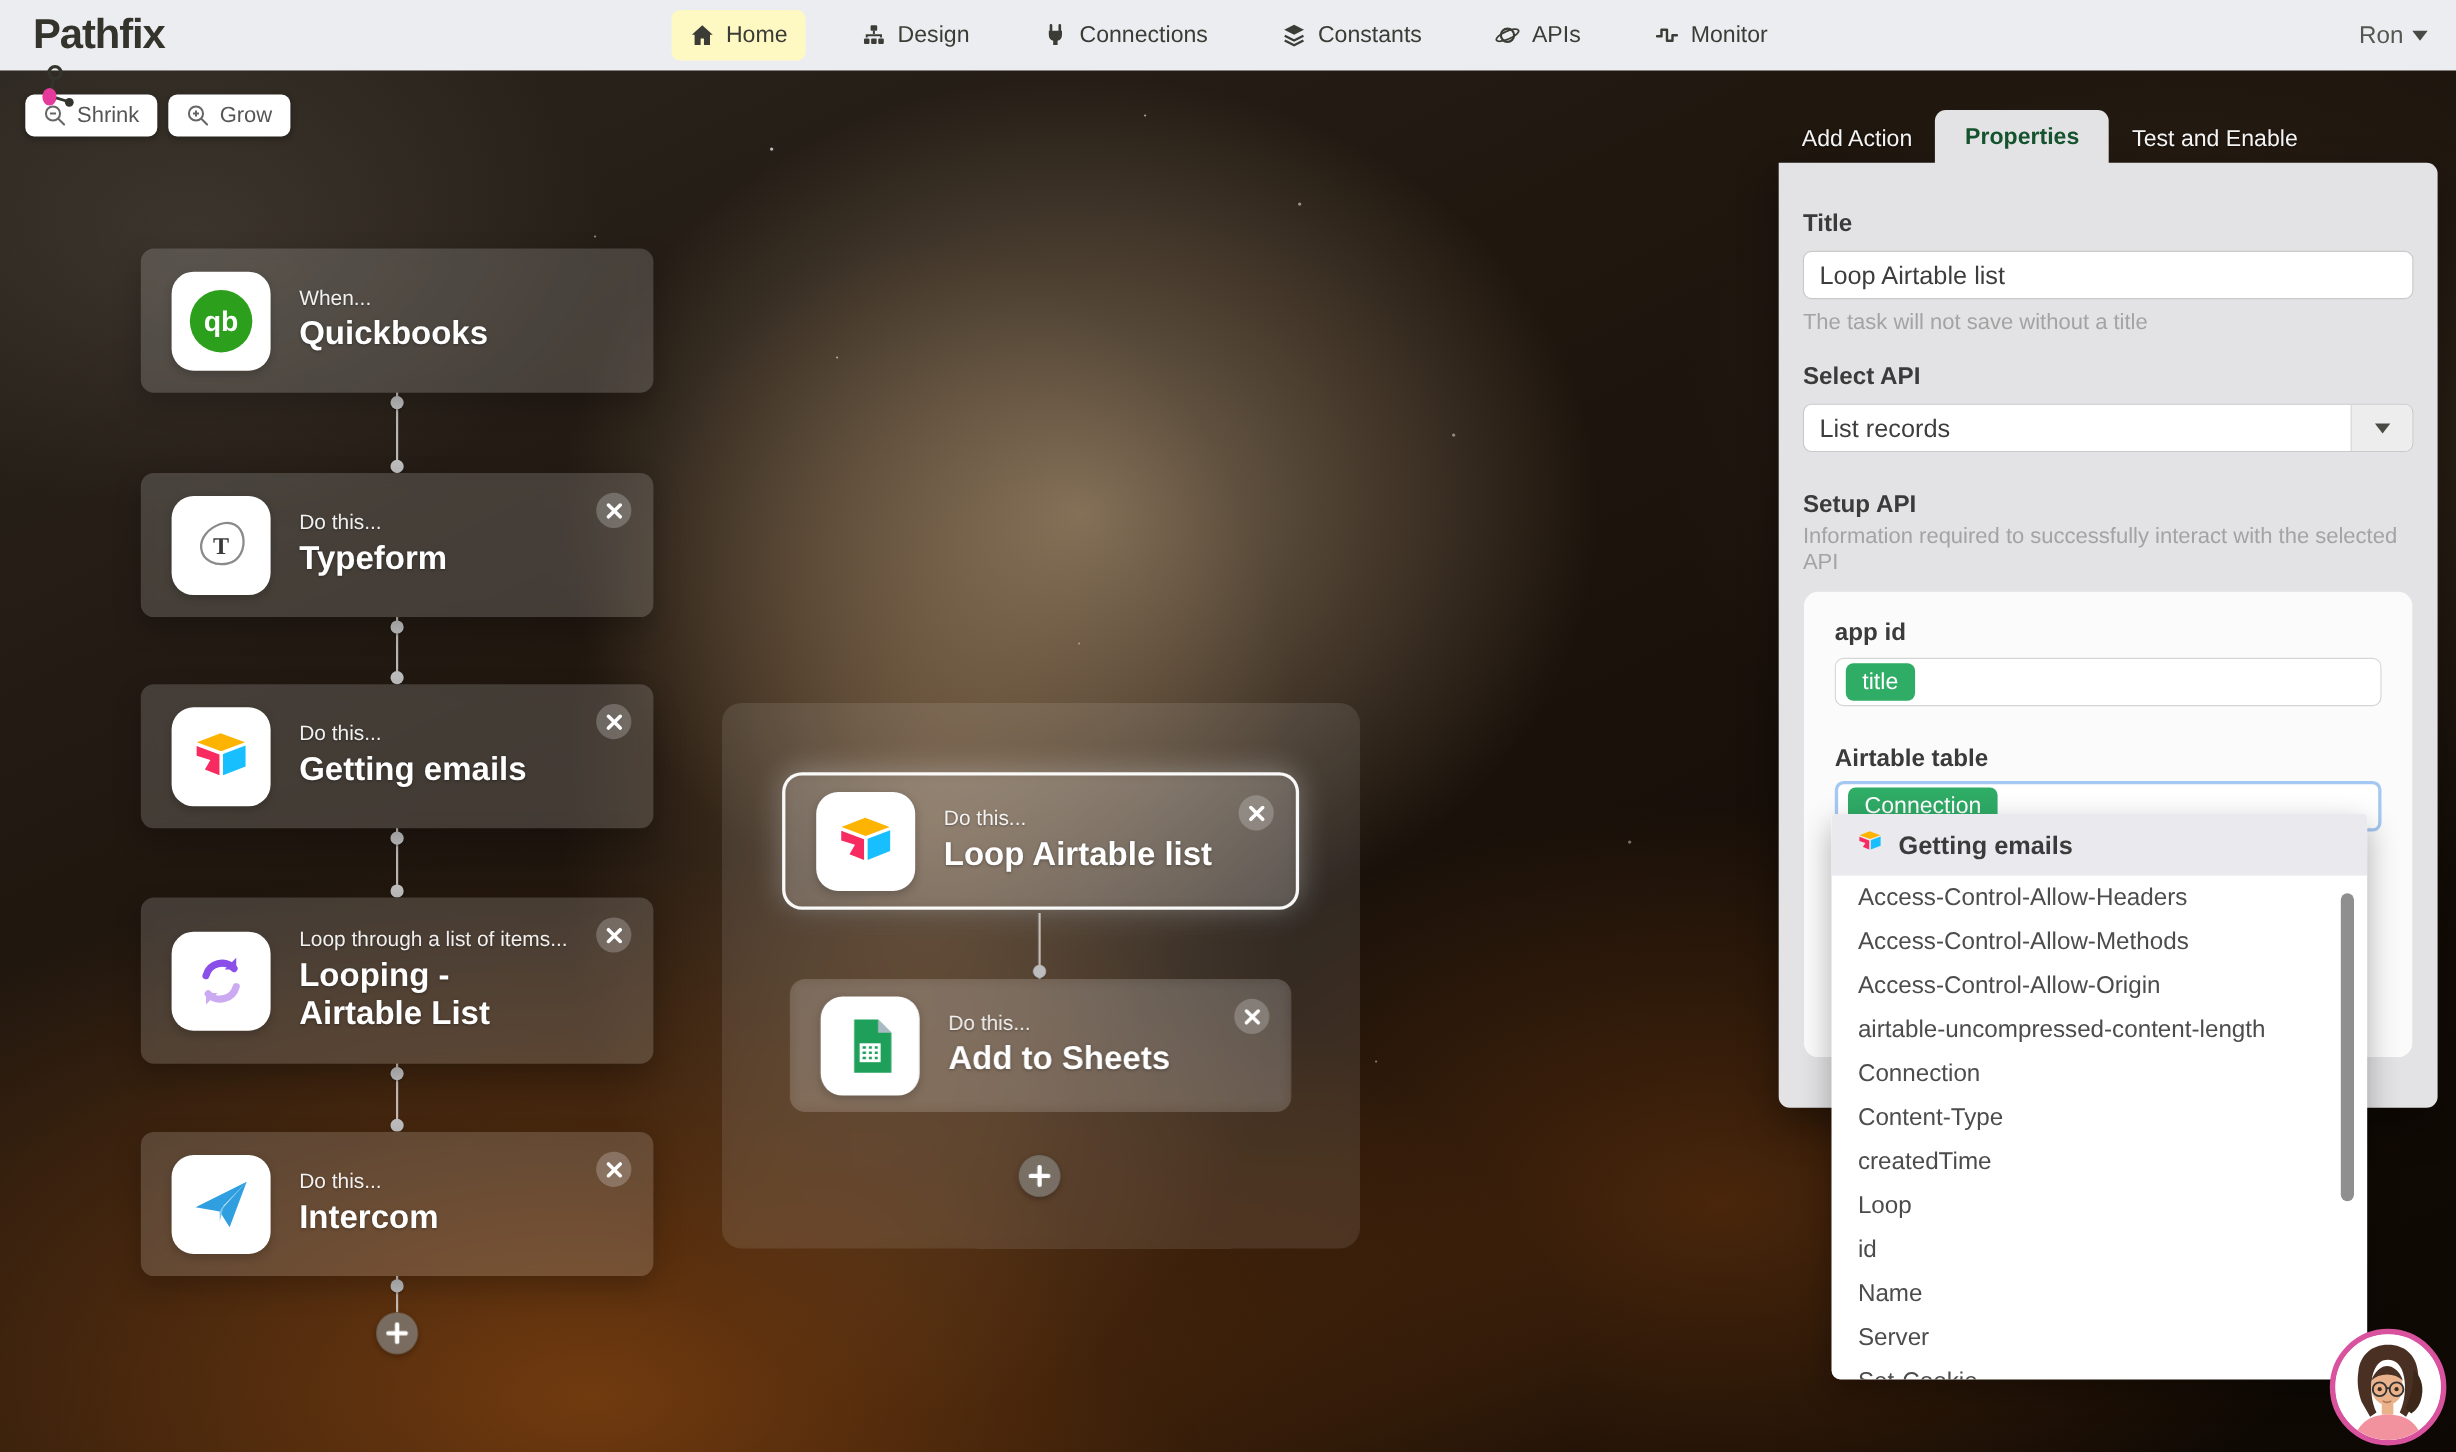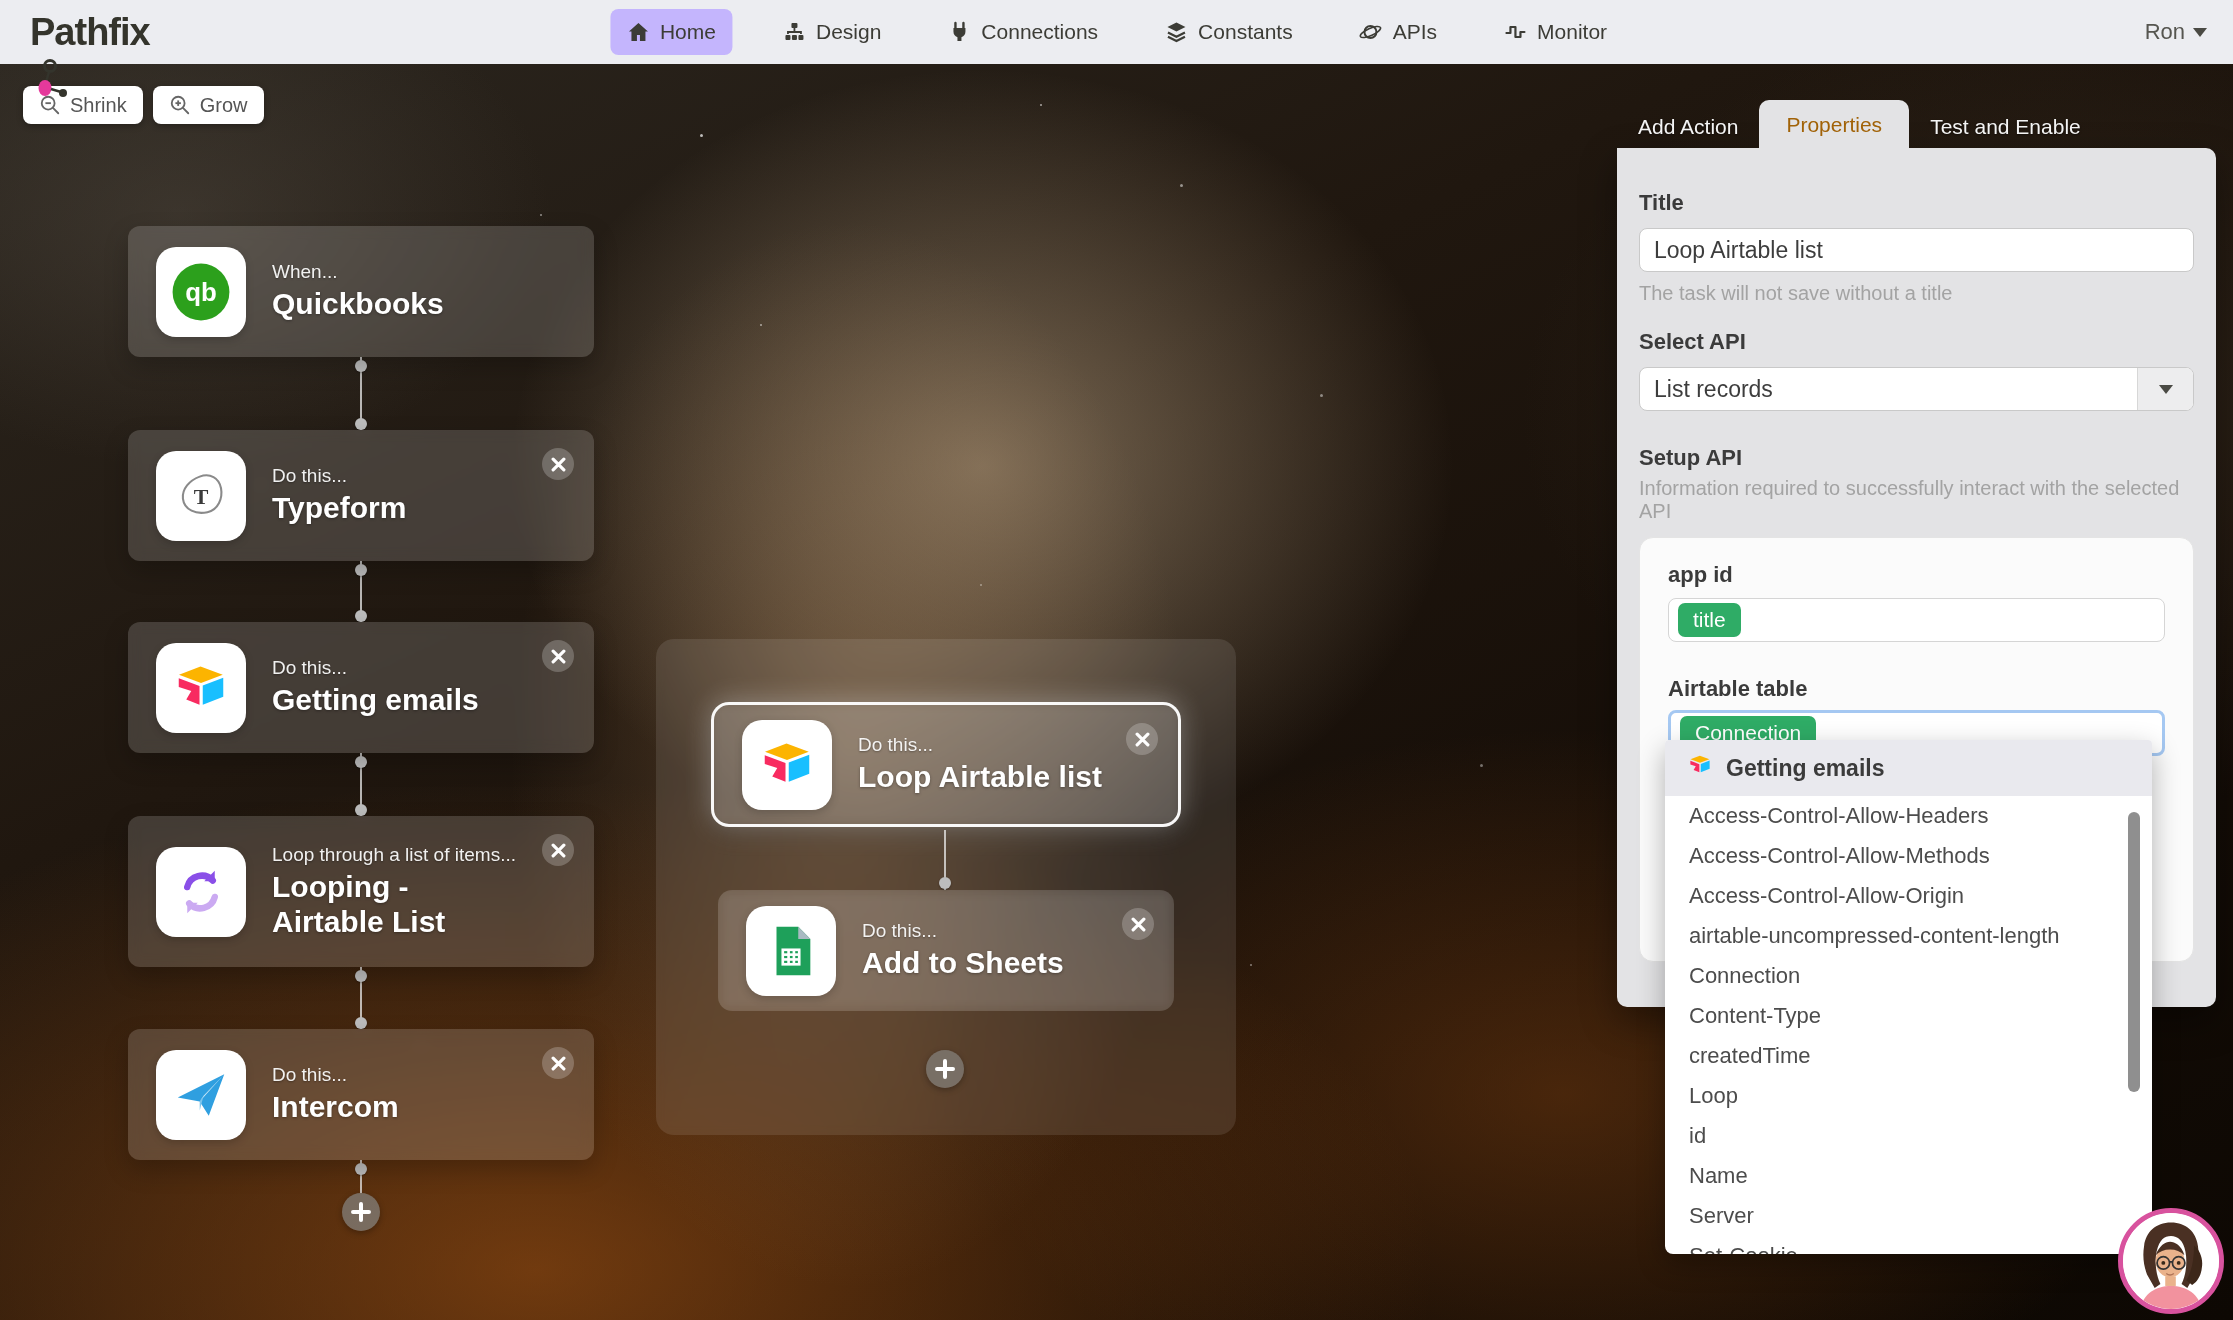--- a/index.html
+++ b/index.html
@@ -6,21 +6,21 @@
   html,body { width:2233px; height:1320px; overflow:hidden; font-family:"Liberation Sans", sans-serif; }
   .stage { position:relative; width:2233px; height:1320px; background:#ecedf1; }
 
   
   .topbar { position:absolute; left:0; top:0; width:2233px; height:64px; background:#ecedf1; display:flex; align-items:center; z-index:50; }
   .logo { position:absolute; left:30px; top:10px; display:flex; align-items:flex-start;flex-direction:column; }
   .logo-text { font-size:38px; font-weight:700; color:#34342c; letter-spacing:-1px; line-height:44px; }
   .logo-mol { margin-left:2px; margin-top:2px; }
   .mainnav { position:absolute; left:50%; top:0; height:64px; transform:translateX(-50%); display:flex; align-items:center; gap:34px; }
   .nav-item { display:flex; align-items:center; gap:10px; padding:11px 16px; border-radius:8px; color:#3c3c36; font-size:21px; cursor:pointer; white-space:nowrap; }
-  .nav-item.active { background:#c4b5fd; }
+  .nav-item.active { background:#fef9c3; }
   .nav-item svg { display:block; }
   .userbox { position:absolute; right:26px; top:0; height:64px; display:flex; align-items:center; gap:8px; color:#565650; font-size:22px; }
   .caret-down { width:0; height:0; border-left:7px solid transparent; border-right:7px solid transparent; border-top:9px solid #4a4a44; }
 
   
   .canvas { position:absolute; left:0; top:64px; width:2233px; height:1256px; overflow:hidden;
     background-color:#130d08;
     background-image:
       radial-gradient(ellipse 760px 640px at 44% 32%, rgba(215,188,152,0.50), rgba(215,188,152,0) 62%),
       radial-gradient(ellipse 520px 820px at 38% 55%, rgba(152,112,72,0.45), rgba(152,112,72,0) 65%),
@@ -58,21 +58,21 @@
 
   
   .group { position:absolute; left:656px; top:575px; width:580px; height:496px; background:rgba(255,255,255,0.10); border-radius:18px; backdrop-filter:blur(4px); }
   .gnode { position:absolute; background:rgba(255,255,255,0.12); border-radius:14px; display:flex; align-items:center; padding-left:28px; backdrop-filter:blur(6px); }
   .gsel { left:55px; top:63px; width:470px; height:125px; border:3px solid rgba(255,255,255,0.96); border-radius:18px; box-shadow:0 0 26px rgba(255,255,255,0.35), 0 8px 20px rgba(0,0,0,0.25); }
   .gsheets { left:62px; top:251px; width:456px; height:121px; }
 
   
   .tabs { position:absolute; left:1617px; top:100px; display:flex; align-items:flex-end; z-index:60; }
   .tab { padding:11px 21px; font-size:21px; color:#f4f4f4; text-shadow:0 1px 2px rgba(0,0,0,0.5); cursor:pointer; }
-  .tab.active { background:#e3e3e5; color:#a16207; text-shadow:none; border-radius:10px 10px 0 0; padding:13px 27px; }
+  .tab.active { background:#e3e3e5; color:#14532d; text-shadow:none; border-radius:10px 10px 0 0; padding:13px 27px;font-weight:bold; }
   .panel { position:absolute; left:1617px; top:148px; width:599px; height:859px; background:#e3e3e5; border-radius:0 10px 10px 10px; box-shadow:0 14px 36px rgba(0,0,0,0.38); z-index:55; padding:0 22px; }
   .flabel { font-size:22px; font-weight:700; color:#3b3b3b; }
   .helper { font-size:20px; color:#a3a3a3; }
   .text-input { width:100%; height:44px; background:#fff; border:1px solid #c9c9c9; border-radius:8px; font-size:23px; color:#3d3d3d; padding:0 14px; font-family:"Liberation Sans",sans-serif; outline:none; }
   .selectbox { width:100%; height:44px; background:#fff; border:1px solid #c9c9c9; border-radius:8px; display:flex; align-items:center; cursor:pointer; overflow:hidden; }
   .selval { flex:1; font-size:23px; color:#3d3d3d; padding-left:14px; }
   .selcap { width:56px; align-self:stretch; background:#ededee; border-left:1px solid #d7d7d7; display:flex; align-items:center; justify-content:center; }
   .card { margin-top:14px; background:#fbfbfb; border:1px solid #e4e4e4; border-radius:14px; padding:24px 28px; height:425px; }
   .chipfield { width:100%; height:44px; background:#fff; border:1px solid #d5d5d5; border-radius:8px; display:flex; align-items:center; padding:0 9px; }
   .chipfield.focused { height:46px; border:3px solid #a5c8f2; }

